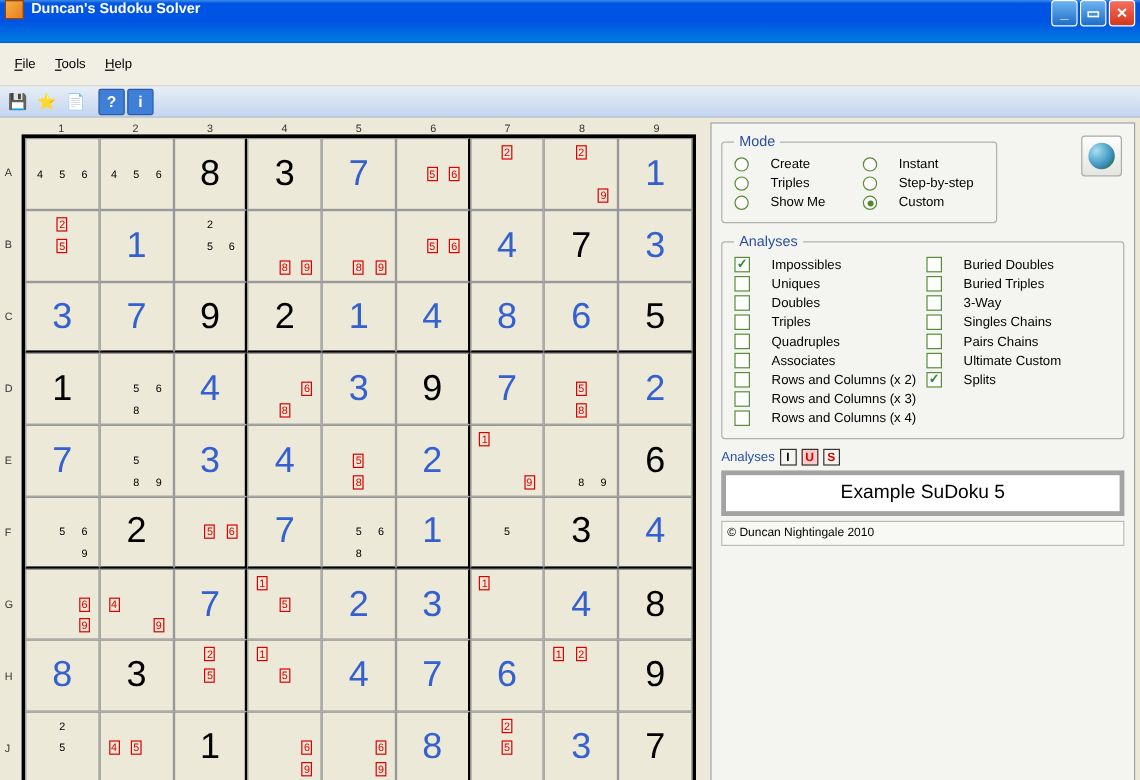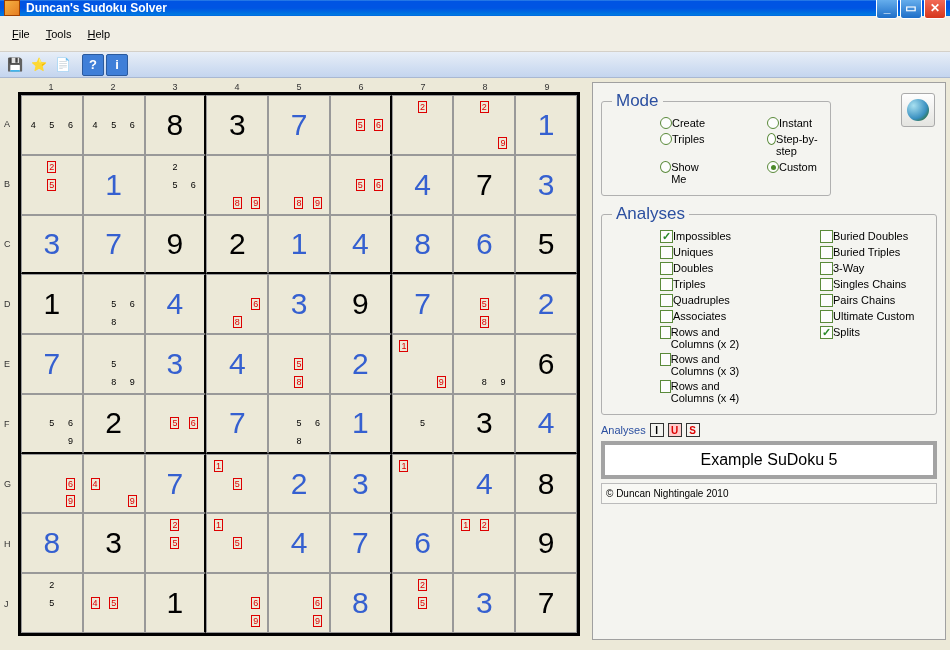--- a/index.html
+++ b/index.html
@@ -5,24 +5,24 @@
 * { box-sizing: border-box; margin: 0; padding: 0; }
 body {
   font-family: Tahoma, sans-serif;
   font-size: 11px;
   background: #ece9d8;
   width: 950px;
   height: 650px;
   overflow: hidden;
 }
 .titlebar {
-  height: 16px;
+  height: 36px;
   background: linear-gradient(to bottom, #3b8de8 0%, #0054e3 8%, #0054e3 50%, #007be0 95%, #0054e3 100%);
   display: flex;
-  align-items: center;
+  align-items: flex-start;
   padding: 0 4px;
   color: white;
   font-weight: bold;
 }
 .titlebar .app-icon {
   width: 16px; height: 16px;
   background: linear-gradient(135deg,#f5b041,#e67e22);
   margin-right: 6px;
   border: 1px solid #a04000;
 }
@@ -160,30 +160,29 @@
   padding: 8px;
   position: relative;
   height: 558px;
 }
 fieldset {
   border: 1px solid #b0b0b0;
   border-radius: 3px;
   padding: 6px 10px 10px;
   margin-bottom: 8px;
 }
-legend { color: #2b4fa0; font-size: 17px; padding: 0 4px; }
+legend { color: #2b4fa0; font-size: 12px; padding: 0 4px; }
 .mode-grid {
   display: grid;
   grid-template-columns: 1fr 1fr;
   gap: 4px 6px;
 }
 .radio, .check {
-  display: flex; gap: 0;
+  display: flex; align-items: center; gap: 18px;
   cursor: pointer;
-  margin-left: 48px;
 }
 .radio .dot {
   width: 12px; height: 12px; border-radius: 50%;
   border: 1px solid #5a8a3a;
   background: #fdfdfd;
   display: flex; align-items: center; justify-content: center;
 }
 .radio.selected .dot::after {
   content: ''; width: 5px; height: 5px; background:#4c8a2a; border-radius:50%;
 }

